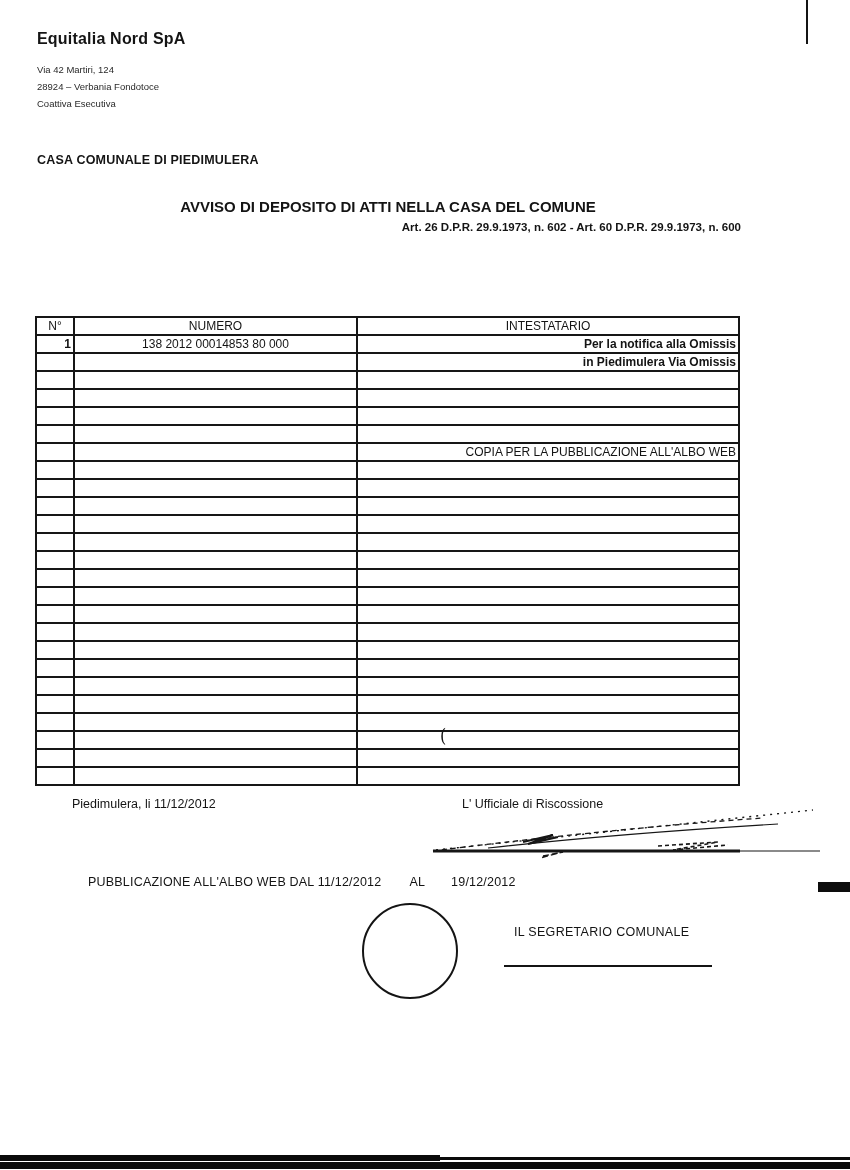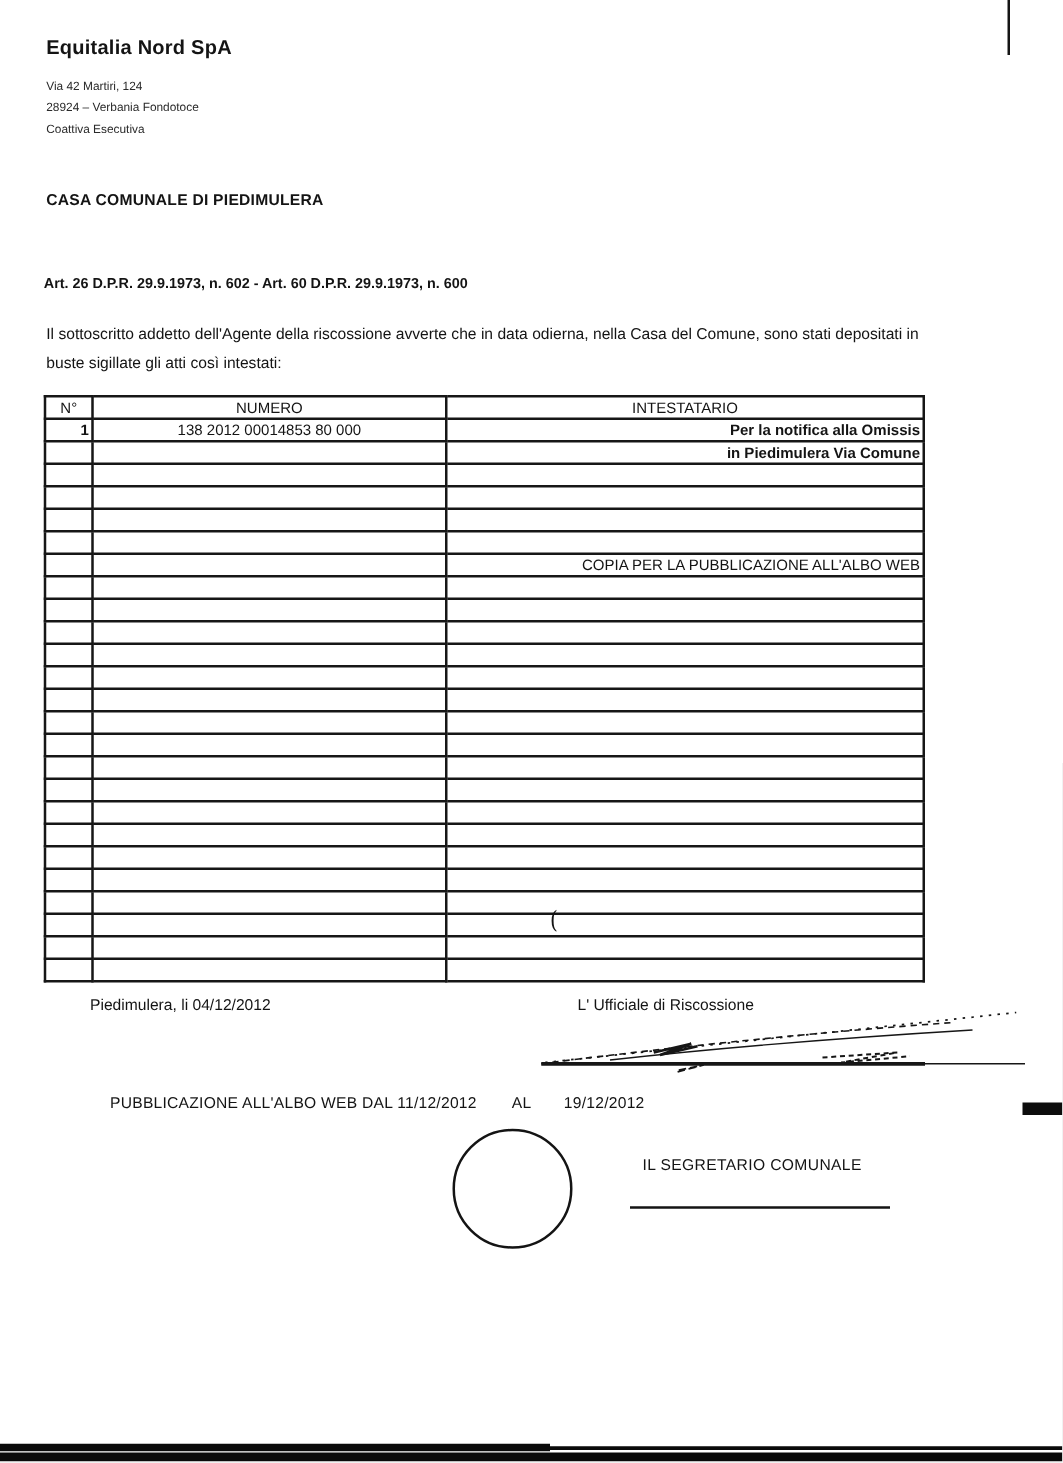--- a/index.html
+++ b/index.html
@@ -7,21 +7,21 @@
     position:relative;width:850px;height:1170px;background:#ffffff;
     font-family:"Liberation Sans",sans-serif;color:#141414;overflow:hidden;
   }
   .abs{position:absolute;}
   .company{left:37px;top:30px;font-size:16px;font-weight:bold;letter-spacing:.2px;}
   .addr{left:37px;font-size:9.5px;color:#2a2a2a;}
   .addr1{top:64px;} .addr2{top:81px;} .addr3{top:98px;}
   .agent{left:37px;top:116px;font-size:12.5px;font-weight:bold;letter-spacing:.2px;}
   .office{left:37px;top:153px;font-size:12.5px;font-weight:bold;letter-spacing:.2px;}
   .title{left:35px;top:198px;width:706px;text-align:center;font-size:15px;font-weight:bold;}
-  .subtitle{left:35px;top:221px;width:706px;text-align:left;font-size:11.5px;font-weight:bold;}
+  .subtitle{left:35px;top:221px;width:706px;text-align:right;font-size:11.5px;font-weight:bold;}
   .intro{left:37px;top:256px;width:712px;font-size:12.5px;line-height:23px;}
   table.deposit{
     position:absolute;left:35px;top:316px;width:703px;
     border-collapse:collapse;table-layout:fixed;
   }
   table.deposit th,table.deposit td{
     border:2px solid #161616;height:16px;padding:0 2px;
     font-size:12px;line-height:14px;overflow:hidden;white-space:nowrap;
   }
   table.deposit th{font-weight:normal;text-align:center;}
@@ -49,22 +49,22 @@
 <body>
 
 <div class="page">
 
   <div class="abs company">Equitalia Nord SpA</div>
   <div class="abs addr addr1">Via 42 Martiri, 124</div>
   <div class="abs addr addr2">28924 – Verbania Fondotoce</div>
   <div class="abs addr addr3">Coattiva Esecutiva</div>
   <div class="abs office">CASA COMUNALE DI PIEDIMULERA</div>
 
+  <div class="abs title">AVVISO DI DEPOSITO DI ATTI NELLA CASA DEL COMUNE</div>
   <div class="abs subtitle">Art. 26 D.P.R. 29.9.1973, n. 602 - Art. 60 D.P.R. 29.9.1973, n. 600</div>
-  <div class="abs intro">Il sottoscritto addetto dell'Agente della riscossione avverte che in data odierna, nella Casa del Comune, sono stati depositati in buste sigillate gli atti così intestati:</div>
 
   <table class="deposit">
     <colgroup>
         <col class="c-n">
         <col class="c-numero">
         <col class="c-int">
       </colgroup>
     <thead>
       <tr>
         <th>N°</th>
@@ -74,21 +74,21 @@
     </thead>
     <tbody>
         <tr>
           <td class="c-n">1</td>
           <td class="c-numero">138 2012 00014853 80 000</td>
           <td class="c-intestatario strong">Per la notifica alla Omissis</td>
         </tr>
         <tr>
           <td class="c-n"></td>
           <td class="c-numero"></td>
-          <td class="c-intestatario strong">in Piedimulera Via Comune</td>
+          <td class="c-intestatario strong">in Piedimulera Via Omissis</td>
         </tr>
         <tr>
           <td class="c-n"></td>
           <td class="c-numero"></td>
           <td class="c-intestatario"></td>
         </tr>
         <tr>
           <td class="c-n"></td>
           <td class="c-numero"></td>
           <td class="c-intestatario"></td>
@@ -196,21 +196,21 @@
         <tr>
           <td class="c-n"></td>
           <td class="c-numero"></td>
           <td class="c-intestatario"></td>
         </tr>
       </tbody>
   </table>
 
   <div class="abs pen-mark">(</div>
 
-  <div class="abs place-date">Piedimulera, li 04/12/2012</div>
+  <div class="abs place-date">Piedimulera, li 11/12/2012</div>
   <div class="abs official">L' Ufficiale di Riscossione</div>
 
   <svg class="abs sig-svg" width="400" height="64" viewBox="0 0 400 64">
     <path d="M8 50 L385 10" stroke="#161616" stroke-width="1.4" fill="none" stroke-dasharray="2 5"></path>
     <path d="M5 51 C 90 40, 220 26, 335 18" stroke="#161616" stroke-width="1.3" fill="none" stroke-dasharray="5 4"></path>
     <path d="M60 48 C 150 38, 250 30, 350 24" stroke="#161616" stroke-width="1.1" fill="none"></path>
     <path d="M95 42 L125 35 L100 44 L130 37" stroke="#161616" stroke-width="2" fill="none"></path>
     <path d="M5 51 L312 51" stroke="#161616" stroke-width="3" fill="none"></path>
     <path d="M312 51 L392 51" stroke="#161616" stroke-width="1.2" fill="none"></path>
     <path d="M230 46 L290 42 L245 50 L300 45" stroke="#161616" stroke-width="1.6" fill="none" stroke-dasharray="4 3"></path>

